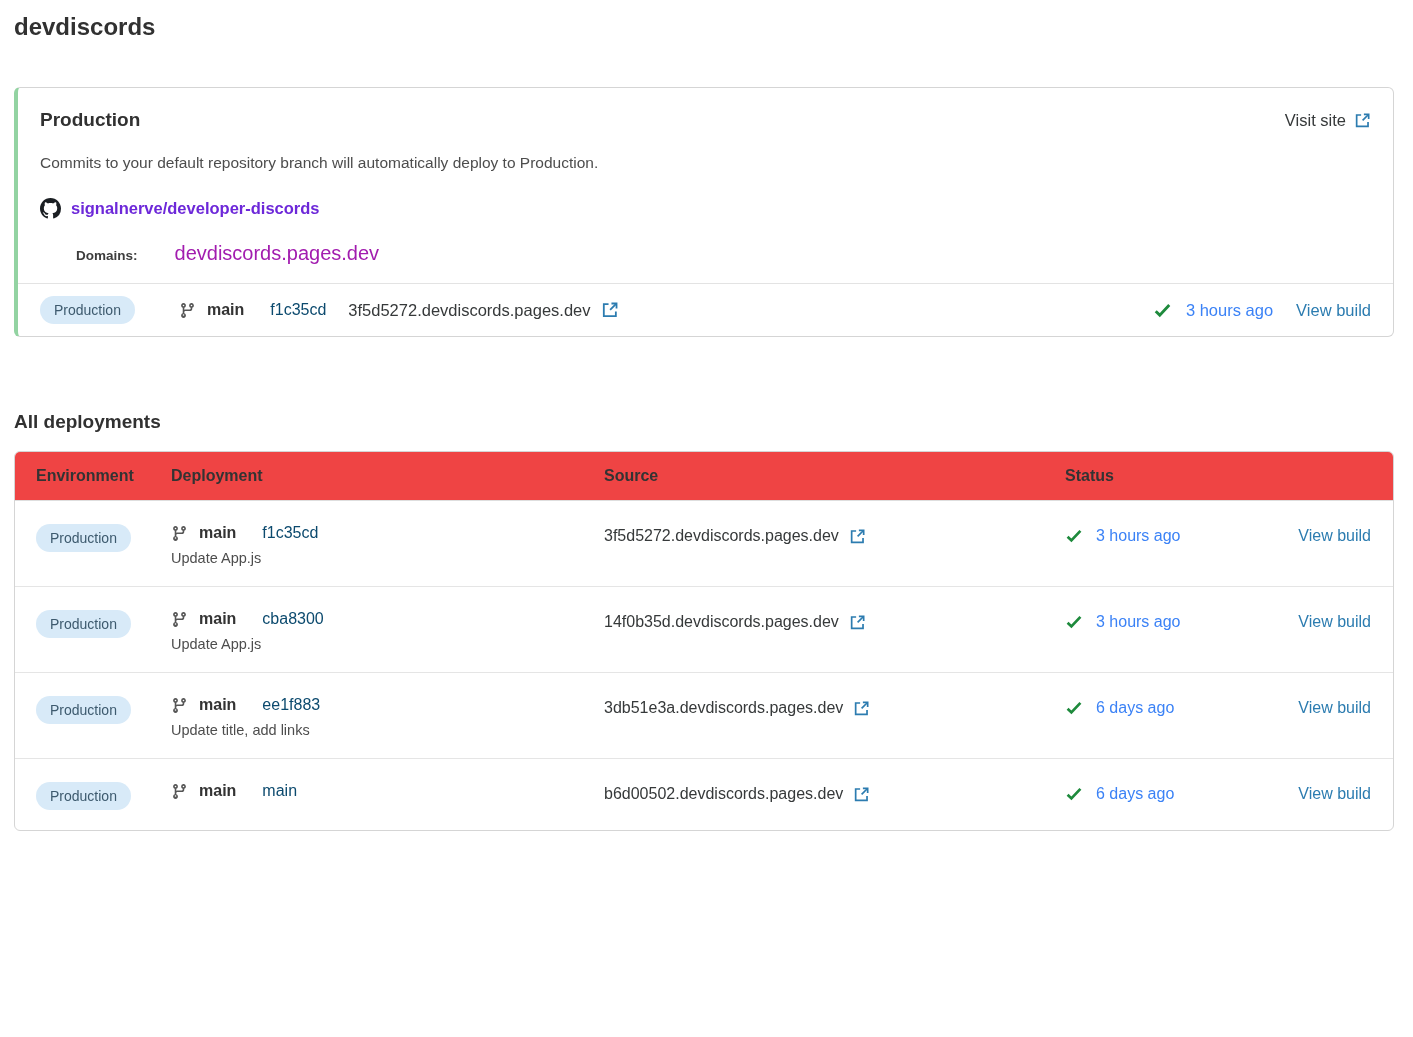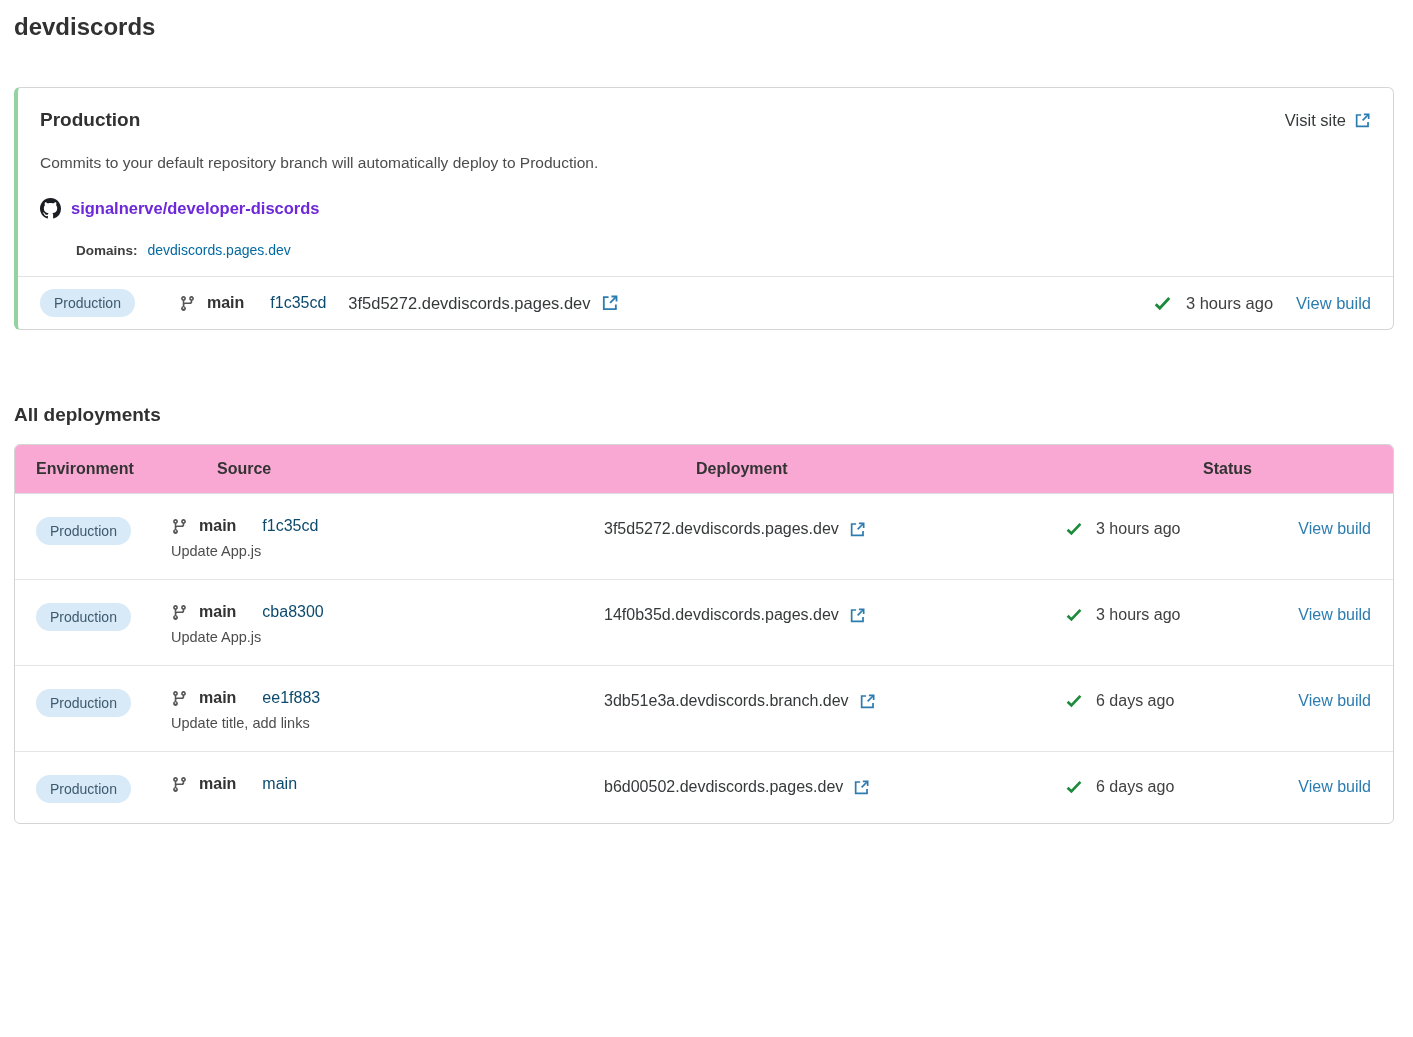--- a/index.html
+++ b/index.html
@@ -36,49 +36,48 @@
   .prod-card__body { padding:21px 22px 18px 22px; }
   .prod-card__head { display:flex; align-items:center; justify-content:space-between; }
   .prod-card__title { font-size:19px; font-weight:600; color:#313131; }
   .visit-site { display:inline-flex; align-items:center; gap:8px; cursor:pointer; text-decoration:none;text-align:center; }
   .visit-site__label { font-size:16.5px; color:#36393a; font-weight:400; }
   .prod-card__desc { margin-top:23px; font-size:15.5px; color:#4d4d4d; }
   .repo-row { margin-top:26px; display:flex; align-items:center; gap:10px; }
   .repo-row__name { font-size:16.5px; font-weight:700; color:#6d28d9; }
   .domains-row { margin-top:23px; display:flex; align-items:baseline; }
   .domains-row__label { font-size:13.5px; font-weight:600; color:#3d3d3d;padding-left:36px; }
-  .domains-row__value { font-size:14px; color:#0369a1; margin-left:10px; }
+  .domains-row__value { font-size:20px; color:#a21caf; margin-left:37px; }
 
   .prod-card__footer {
     border-top:1px solid #e3e3e3; padding:12px 22px;
     display:flex; align-items:center;
   }
   .dep-line { display:flex; align-items:center; }
   .badge {
     display:inline-block; background:#d8eaf8; color:#3d5a6e;
     font-size:14px; padding:6px 14px; border-radius:16px; white-space:nowrap;
   }
   .branch-name { font-weight:700; font-size:16px; color:#333; }
   .commit-link { font-size:16px; color:#0c4a6e; text-decoration:none; cursor:pointer; }
   .dep-url { font-size:16.5px; color:#36393a; }
   .ext-link { display:inline-flex; align-items:center; cursor:pointer; color:#2c7cb0; }
   .status-group { margin-left:auto; display:flex; align-items:center; gap:14px; }
-  .time-text { font-size:16.5px; color:#404040; }
+  .time-text { font-size:16.5px; color:#3b82f6; }
   .view-build { font-size:16.5px; color:#2c7cb0; text-decoration:none; cursor:pointer; margin-left:9px; }
 
   
   .section-title { font-size:19px; font-weight:700; color:#313131; margin:74px 0 0 0; }
   .dep-table {
     margin-top:18px; border:1px solid #d5d5d5; border-radius:6px; overflow:hidden;
   }
   .dep-table__header {
     display:grid; grid-template-columns:135px 433px 461px 1fr;
-    background:#f9a8d4; border-bottom:1px solid #dedede;
+    background:#ef4444; border-bottom:1px solid #dedede;
     padding:15px 22px 15px 21px;
-    gap:46px;
   }
   .dep-table__header > div { font-size:16px; font-weight:600; color:#333; }
   .dep-row {
     display:grid; grid-template-columns:135px 433px 461px 1fr;
     padding:23px 22px 20px 21px; align-items:start;
   }
   .dep-row + .dep-row { border-top:1px solid #e5e5e5; }
   .dep-row__source-top { display:flex; align-items:center; }
   .commit-msg { margin-top:8px; font-size:14.5px; color:#4d4d4d; }
   .dep-row__deploy { display:flex; align-items:center; padding-top:3px; }
@@ -160,22 +159,22 @@
         <a class="view-build">View build</a>
       </span>
     </div>
   </div>
 
   <h2 class="section-title">All deployments</h2>
 
   <div class="dep-table">
     <div class="dep-table__header">
       <div>Environment</div>
+      <div>Deployment</div>
       <div>Source</div>
-      <div>Deployment</div>
       <div>Status</div>
     </div>
 
     <div class="dep-row">
       <div><span class="badge">Production</span></div>
       <div>
         <div class="dep-row__source-top">
           <span>
             <svg width="17" height="17" viewBox="0 0 16 16" fill="#555">
                 <path d="M11.75 2.5a.75.75 0 1 0 0 1.5.75.75 0 0 0 0-1.5Zm-2.25.75a2.25 2.25 0 1 1 3 2.122V6A2.5 2.5 0 0 1 10 8.5H6a1 1 0 0 0-1 1v1.128a2.251 2.251 0 1 1-1.5 0V5.372a2.25 2.25 0 1 1 1.5 0v1.836A2.493 2.493 0 0 1 6 7h4a1 1 0 0 0 1-1v-.628A2.25 2.25 0 0 1 9.5 3.25Zm-6 0a.75.75 0 1 0 1.5 0 .75.75 0 0 0-1.5 0Zm.75 8.25a.75.75 0 1 0 0 1.5.75.75 0 0 0 0-1.5Z"></path>
@@ -254,21 +253,21 @@
             <svg width="17" height="17" viewBox="0 0 16 16" fill="#555">
                 <path d="M11.75 2.5a.75.75 0 1 0 0 1.5.75.75 0 0 0 0-1.5Zm-2.25.75a2.25 2.25 0 1 1 3 2.122V6A2.5 2.5 0 0 1 10 8.5H6a1 1 0 0 0-1 1v1.128a2.251 2.251 0 1 1-1.5 0V5.372a2.25 2.25 0 1 1 1.5 0v1.836A2.493 2.493 0 0 1 6 7h4a1 1 0 0 0 1-1v-.628A2.25 2.25 0 0 1 9.5 3.25Zm-6 0a.75.75 0 1 0 1.5 0 .75.75 0 0 0-1.5 0Zm.75 8.25a.75.75 0 1 0 0 1.5.75.75 0 0 0 0-1.5Z"></path>
               </svg>
           </span>
           <span class="branch-name gap-branch">main</span>
           <a class="commit-link gap-commit">ee1f883</a>
         </div>
         <div class="commit-msg">Update title, add links</div>
       </div>
       <div class="dep-row__deploy">
-        <span class="dep-url" style="font-size:16px;">3db51e3a.devdiscords.branch.dev</span>
+        <span class="dep-url" style="font-size:16px;">3db51e3a.devdiscords.pages.dev</span>
         <a class="ext-link gap-exticon">
           <svg width="17" height="17" viewBox="0 0 16 16" fill="none" stroke="currentColor" stroke-width="1.6">
               <path d="M13.2 9.3v4.2H2.5V2.8h4.2"></path>
               <path d="M9.3 2.2h4.5v4.5"></path>
               <path d="M13.4 2.6L8.1 7.9"></path>
             </svg>
         </a>
       </div>
       <div class="dep-row__status">
         <span class="status-left">

